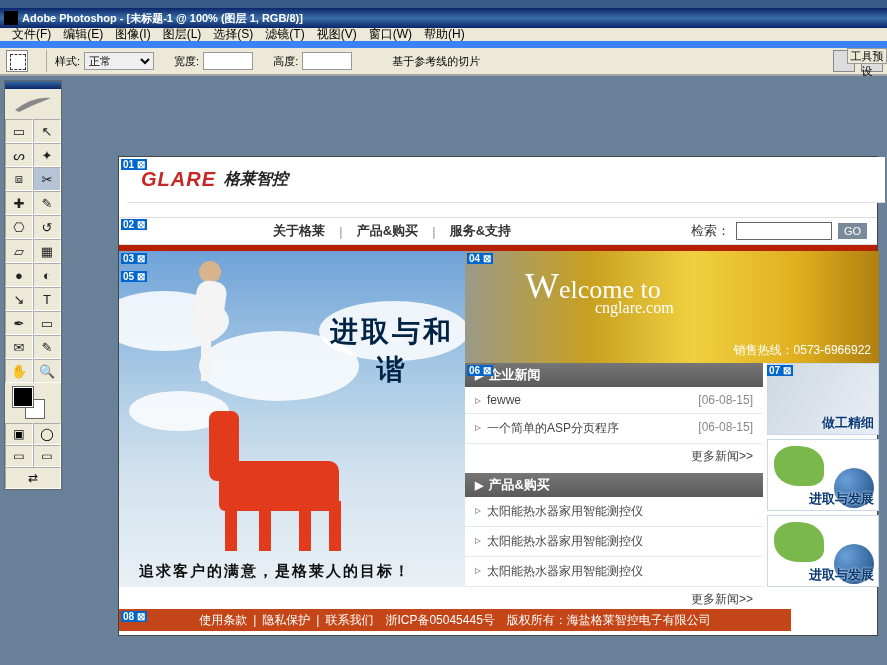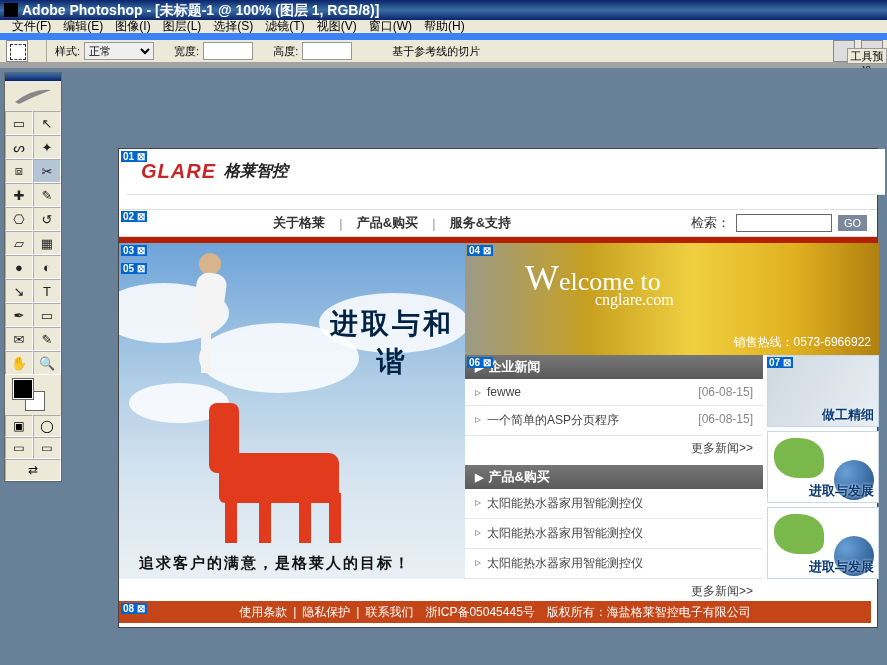--- a/index.html
+++ b/index.html
@@ -1,27 +1,27 @@
 <!DOCTYPE html>
 <html><head>
 <meta charset="utf-8">
 <style>
 * { box-sizing: border-box; margin: 0; padding: 0; }
 body { font-family: "Microsoft YaHei", Arial, sans-serif; font-size: 12px; background: #3a5a8a; width: 887px; height: 665px; overflow: hidden; position: relative; }
 
 
-.title-bar { background: linear-gradient(#0a246a, #3a6ea5 50%, #0a246a); color: #fff; height: 20px; line-height: 20px; padding-left: 4px; font-size: 14px; font-weight: bold; display: flex; }
+.title-bar { background: linear-gradient(#0a246a, #3a6ea5 50%, #0a246a); color: #fff; height: 20px; line-height: 20px; padding-left: 4px; font-size: 11px; font-weight: bold; display: flex; margin-top: 8px; }
 .title-bar .icon-ps { display: inline-block; width: 14px; height: 14px; background: #000; margin: 3px 4px 0 0; }
 
 
 .menu-bar { background: #ece9d8; border-bottom: 7px solid #3b82f6; height: 20px; display: flex; align-items: center; padding-left: 6px; }
 .menu-bar .item { padding: 2px 6px; cursor: default; }
 
 
-.opts-bar { background: #ece9d8; border-bottom: 6px solid #a3a3a3; height: 28px; display: flex; align-items: center; padding-left: 6px; font-size: 11px; }
+.opts-bar { background: #ece9d8; border-bottom: 2px solid #a3a3a3; height: 28px; display: flex; align-items: center; padding-left: 6px; font-size: 11px; }
 .opts-bar .tool-icon { width: 22px; height: 22px; background: #fff; border: 1px solid #888; margin-right: 10px; position:relative; }
 .opts-bar .tool-icon::after{content:'';position:absolute;left:3px;top:3px;width:14px;height:14px;border:1px dashed #333;}
 .opts-bar .sep { width: 1px; height: 22px; background: #aca899; margin: 0 8px; }
 .opts-bar .lbl { margin-right: 4px; }
 .opts-bar select, .opts-bar input { font-size: 11px; height: 18px; border: 1px solid #999; }
 .opts-bar select { width: 70px; }
 .opts-bar input { width: 50px; }
 .opts-bar .right-icons { margin-left: auto; display: flex; gap: 6px; margin-right: 4px;}
 .opts-bar .right-icons span { width: 22px; height: 22px; background: #ddd; border: 1px solid #888; }
 .side-label { position:absolute; right:0; top:48px; width:40px; height:16px; background:#ece9d8; font-size:11px; text-align:center; border:1px solid #999;}
@@ -100,21 +100,21 @@
 
 .side-thumbs { position: absolute; left: 648px; top: 206px; width: 112px; }
 .thumb { width: 112px; height: 72px; margin-bottom: 4px; position: relative; border:1px solid #c8d8e8; background:#e8f0e0; overflow:hidden; }
 .thumb .imgbg{position:absolute;inset:0;}
 .thumb.t1 .imgbg{background:linear-gradient(120deg,#cfd8e0,#e8eef4);}
 .thumb.t2 .imgbg, .thumb.t3 .imgbg{background:#fff;}
 .thumb .map{position:absolute;left:6px;top:6px;width:50px;height:40px;background:#7ab84c;border-radius:40% 50% 30% 50%;}
 .thumb .globe{position:absolute;right:4px;bottom:2px;width:40px;height:40px;background:radial-gradient(circle at 30% 30%,#6aa0d8,#1a4a80);border-radius:50%;}
 .thumb .label { position: absolute; bottom: 2px; right: 4px; font-size: 13px; font-weight: bold; color: #0a3a75; text-shadow:0 0 3px #fff; }
 
-.footer-bar { position: absolute; left: 0; top: 452px; width: 752px; height: 22px; background: #c44517; color: #fff; font-size: 12px; display: flex; align-items: center; justify-content: center; }
+.footer-bar { position: absolute; left: 0; top: 452px; width: 672px; height: 22px; background: #c44517; color: #fff; font-size: 12px; display: flex; align-items: center; justify-content: center; }
 .footer-bar span { padding: 0 6px; }
 </style>
 </head>
 <body>
 
 <div class="title-bar">
   <span class="icon-ps"></span>
   <span>Adobe Photoshop - [未标题-1 @ 100% (图层 1, RGB/8)]</span>
 </div>
 

